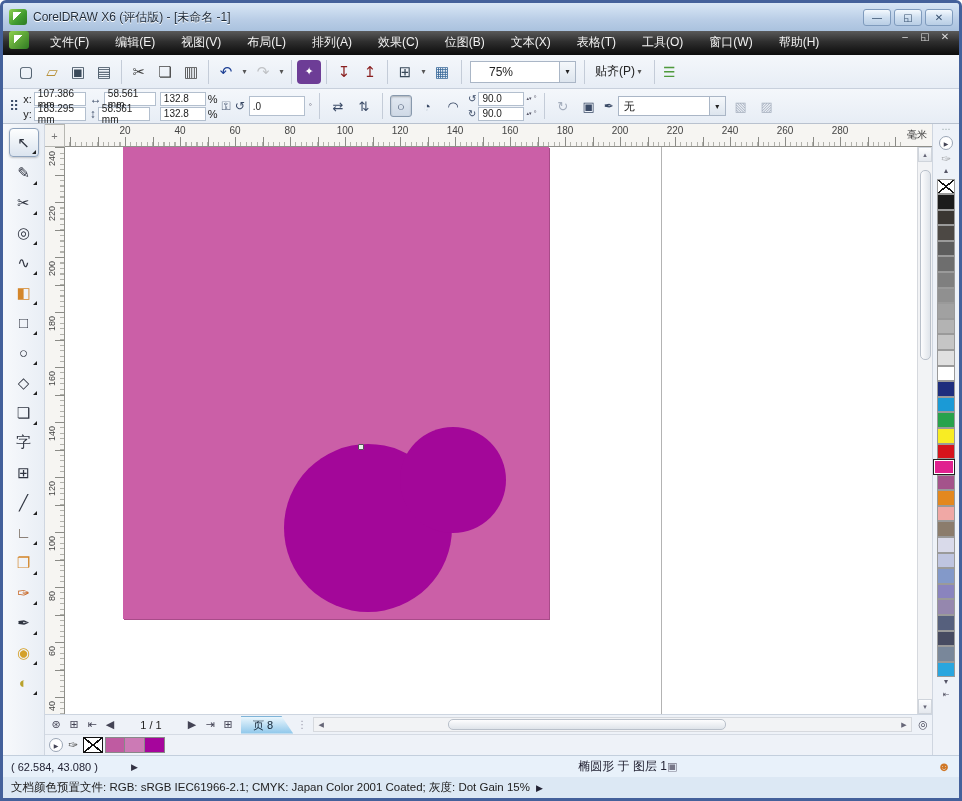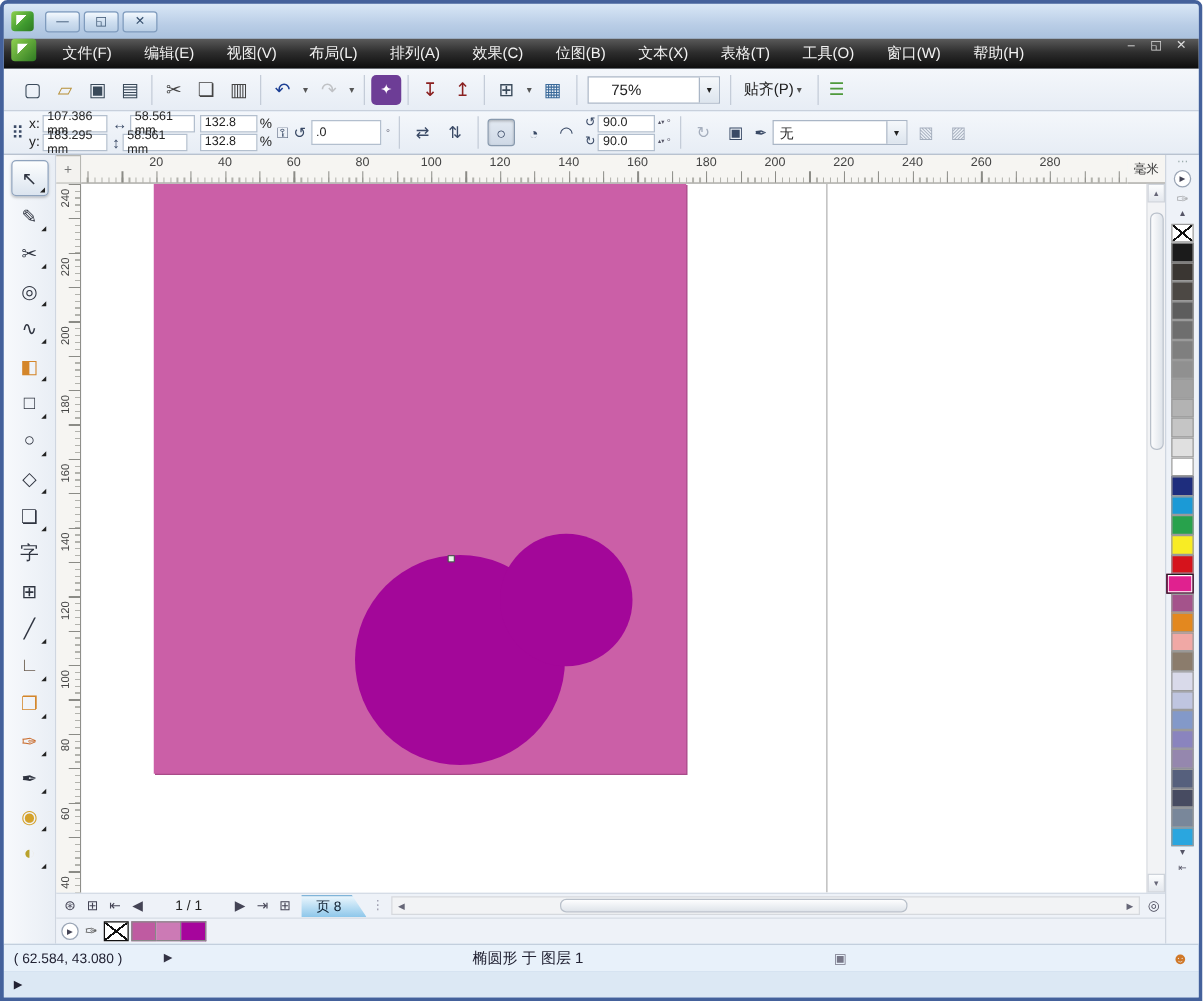--- a/index.html
+++ b/index.html
@@ -154,34 +154,35 @@
   .pal-btn { font-size:8px; color:#556; height:13px; }
   .pal-swatch { width:18px; height:15.6px; border:1px solid #9a9a9a; flex:0 0 auto; }
   .pal-swatch.selected { width:22px; margin-left:-4px; border:1px solid #222; box-shadow:0 0 0 1px #fff inset; }
   .pal-x { width:18px; height:15px; }
 
   
   .status1 { height:22px; background:#e8f1fa; border-top:1px solid #c3cfdd; display:flex;
              align-items:center; padding:0 8px; font-size:11px; color:#223; }
   .status1 .coords { width:120px; }
   .status1 .fly { color:#334; font-size:9px; margin-right:40px; }
-  .status1 .obj { flex:1; text-align:center; font-size:12px; }
+  .status1 .obj { flex:1; text-align:right; font-size:12px; }
   .status1 .rec { color:#778; font-size:11px; margin-right:260px; }
   .user-ic { color:#d07828; font-size:13px; }
   .status2 { height:21px; background:#dcE8f4; background:#dce8f4; display:flex; align-items:center;
              padding:0 8px; font-size:11.5px; color:#222; gap:6px; }
   .status2 .fly { font-size:9px; color:#223; }
 </style>
 </head>
 <body>
 
 <div id="frame">
 
   <div class="titlebar">
     <div class="app-logo"></div>
+    <div class="title-text">CorelDRAW X6 (评估版) - [未命名 -1]</div>
     <div class="win-btn">—</div>
     <div class="win-btn">◱</div>
     <div class="win-btn">✕</div>
   </div>
 
   <div class="menubar">
     <div class="menu-logo"></div>
     <div id="menu-items" style="display:flex;">
         <div class="menu-item">文件(F)</div>
         <div class="menu-item">编辑(E)</div>
@@ -473,16 +474,17 @@
   </div>
 
   <div class="status1">
     <span class="coords">( 62.584, 43.080 )</span>
     <span class="fly">▶</span>
     <span class="obj">椭圆形 于 图层 1</span>
     <span class="rec">▣</span>
     <span class="user-ic">☻</span>
   </div>
   <div class="status2">
+    <span>文档颜色预置文件: RGB: sRGB IEC61966-2.1; CMYK: Japan Color 2001 Coated; 灰度: Dot Gain 15%</span>
     <span class="fly">▶</span>
   </div>
 
 </div>
 
 </body></html>

